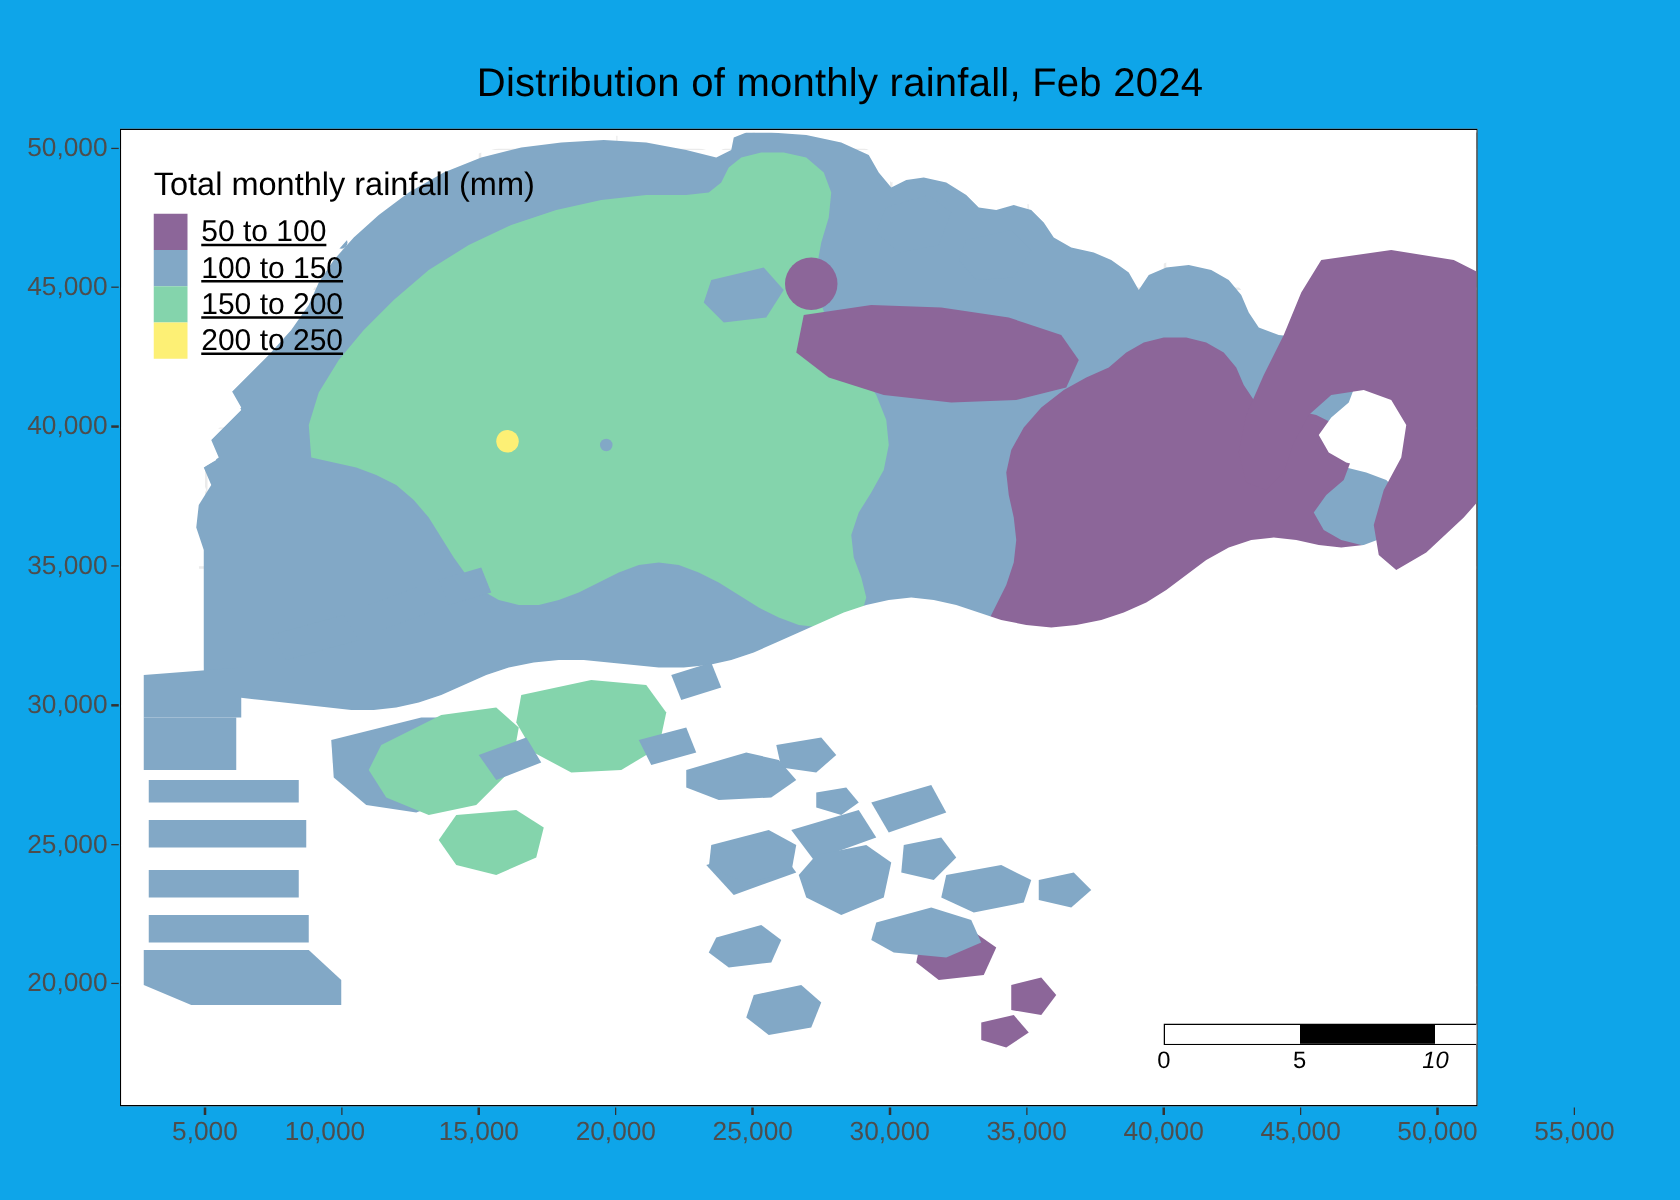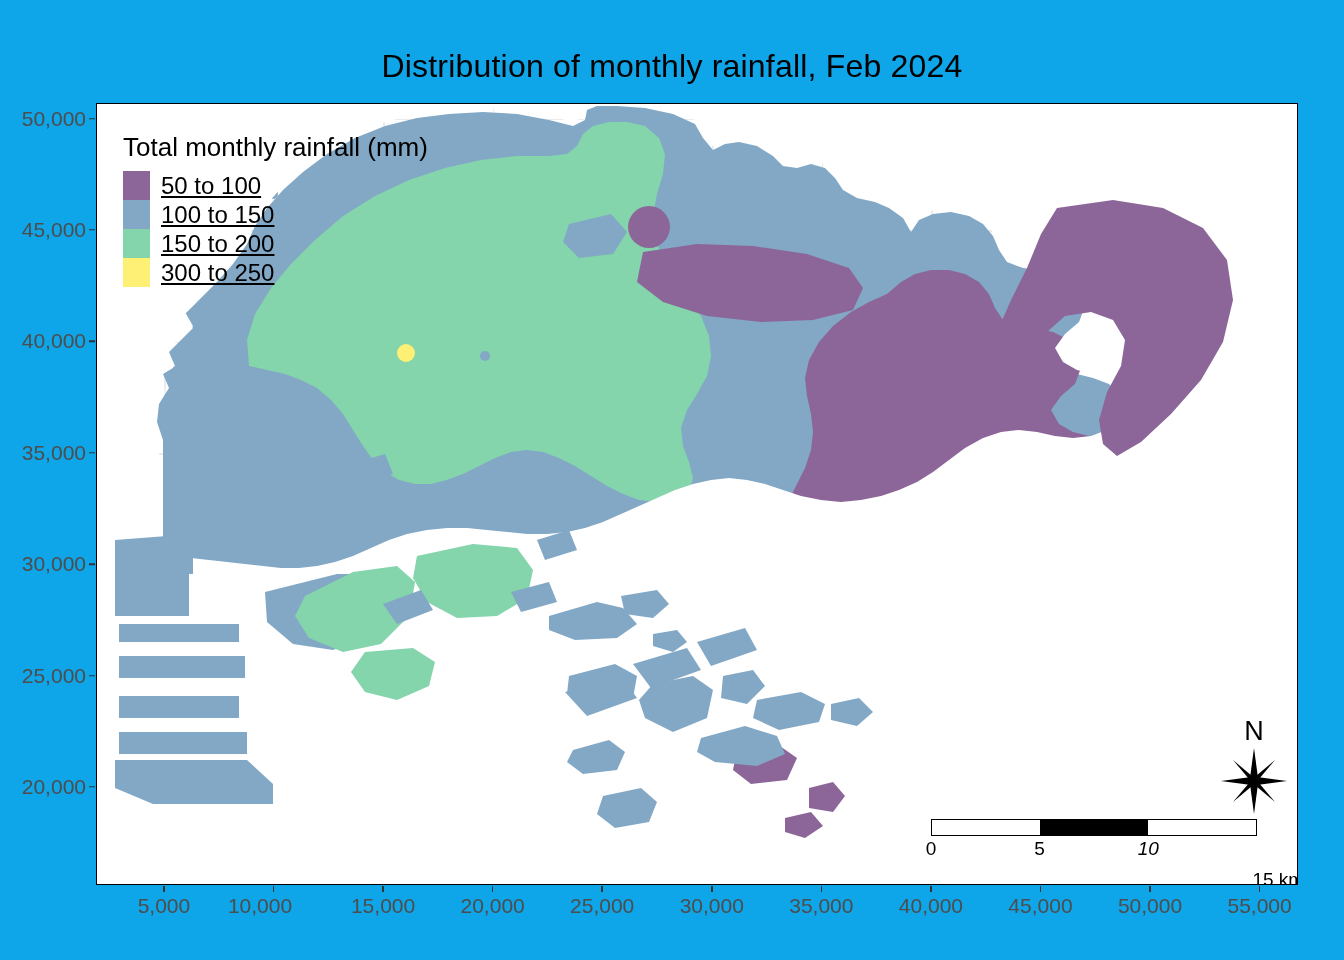--- a/index.html
+++ b/index.html
@@ -24,21 +24,21 @@
     font-size: 32px;
     color: #000000;
     letter-spacing: 0.2px;
     white-space: nowrap;
   }
   
   #panel {
     position: absolute;
     left: 96px;
     top: 103px;
-    width: 1202px;
+    width: 1086px;
     height: 782px;
     border: 1.5px solid #000000;
     box-sizing: border-box;
     background: #ffffff;
     overflow: hidden;
   }
   .gridline-v, .gridline-h {
     position: absolute;
     background: #ebebeb;
   }
@@ -411,21 +411,21 @@
           <div class="legend-row">
             <div class="legend-swatch" style="background: rgb(130, 168, 198);"></div>
             <div class="legend-label">100 to 150</div>
           </div>
           <div class="legend-row">
             <div class="legend-swatch" style="background: rgb(132, 212, 172);"></div>
             <div class="legend-label">150 to 200</div>
           </div>
           <div class="legend-row">
             <div class="legend-swatch" style="background: rgb(253, 240, 117);"></div>
-            <div class="legend-label">300 to 250</div>
+            <div class="legend-label">200 to 250</div>
           </div>
         </div>
     </div>
 
     <div id="scalebar">
       <div id="scalebar-bar">
         <div class="sb-seg sb-blank"></div>
         <div class="sb-seg sb-fill"></div>
         <div class="sb-seg sb-blank"></div>
       </div>

